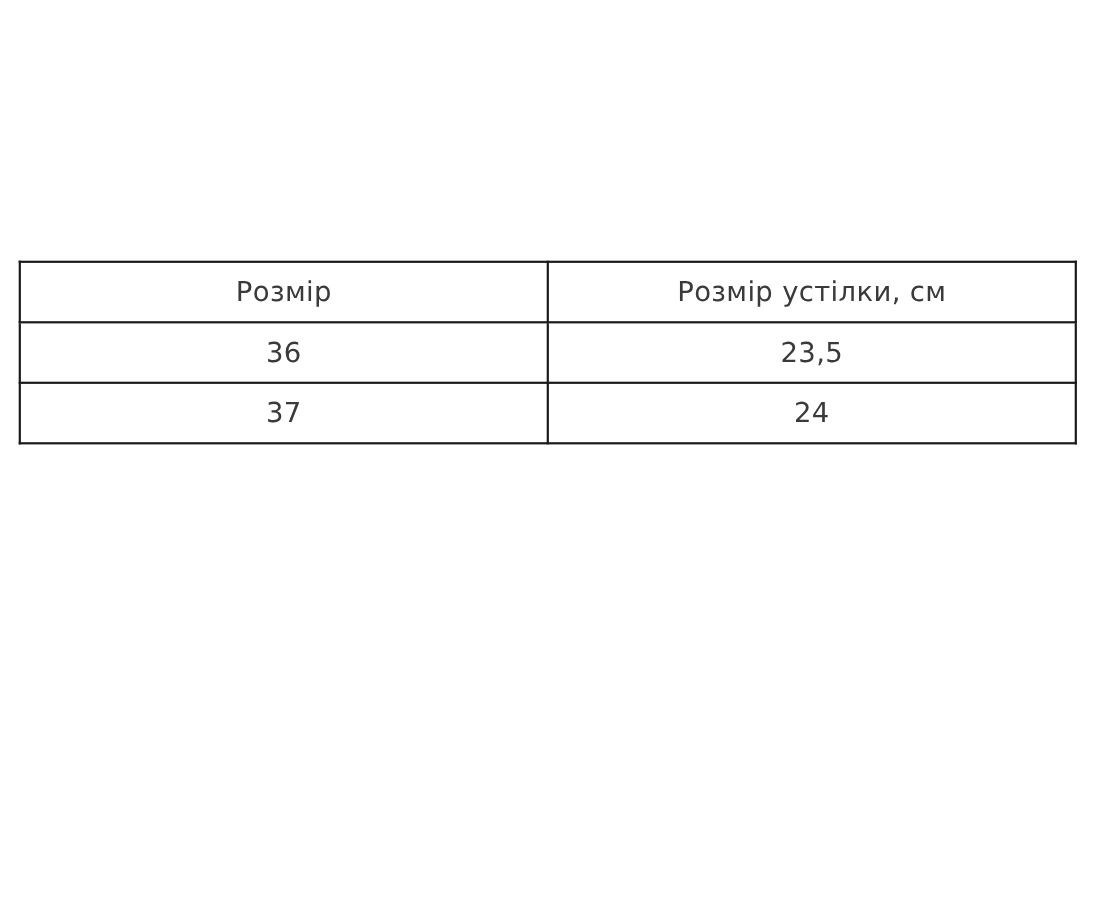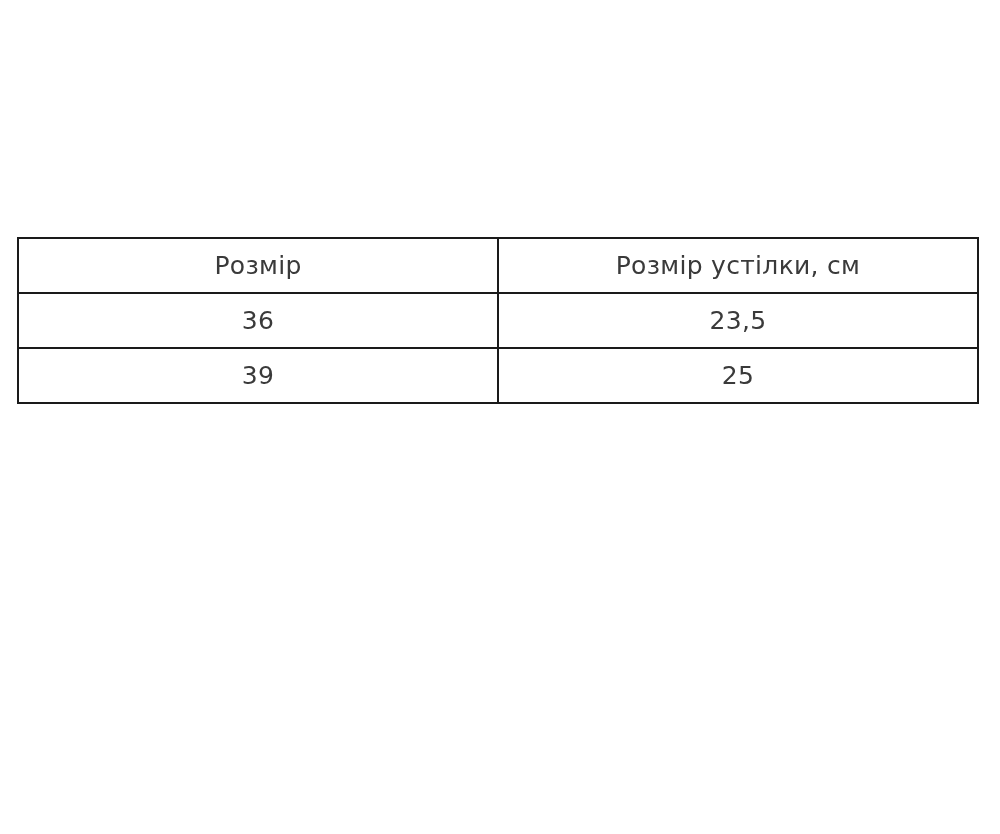--- a/index.html
+++ b/index.html
@@ -59,18 +59,18 @@
         <th>Розмір</th>
         <th>Розмір устілки, см</th>
       </tr>
     </thead>
     <tbody>
       <tr>
         <td>36</td>
         <td>23,5</td>
       </tr>
       <tr>
-        <td>39</td>
-        <td>25</td>
+        <td>37</td>
+        <td>24</td>
       </tr>
     </tbody>
   </table>
 </div>
 
 </body></html>

